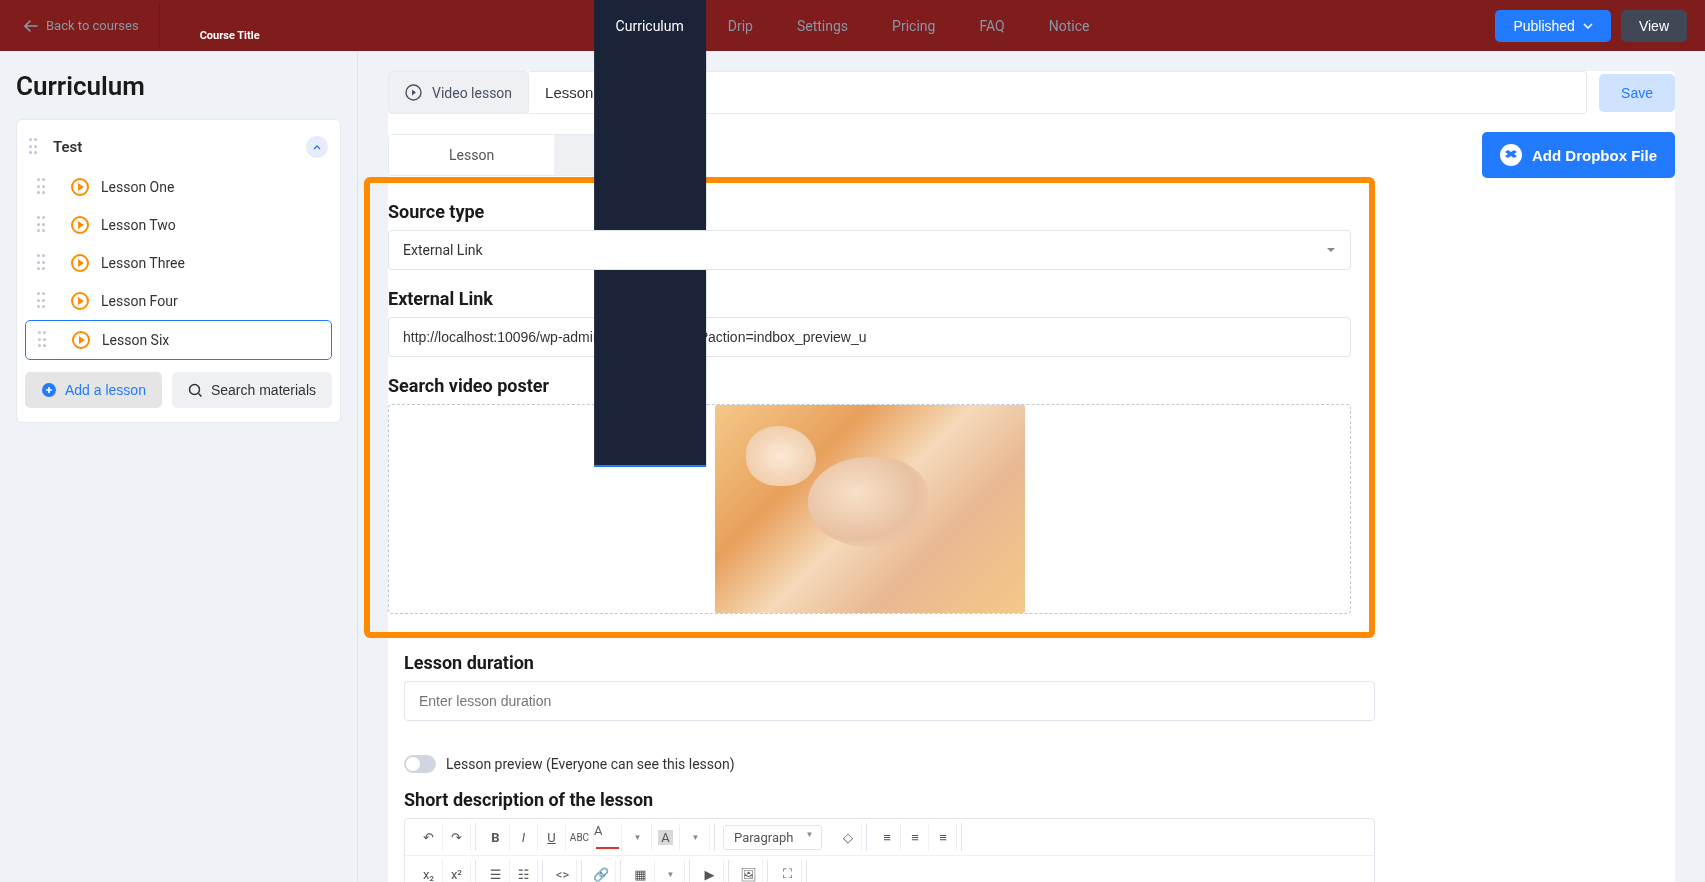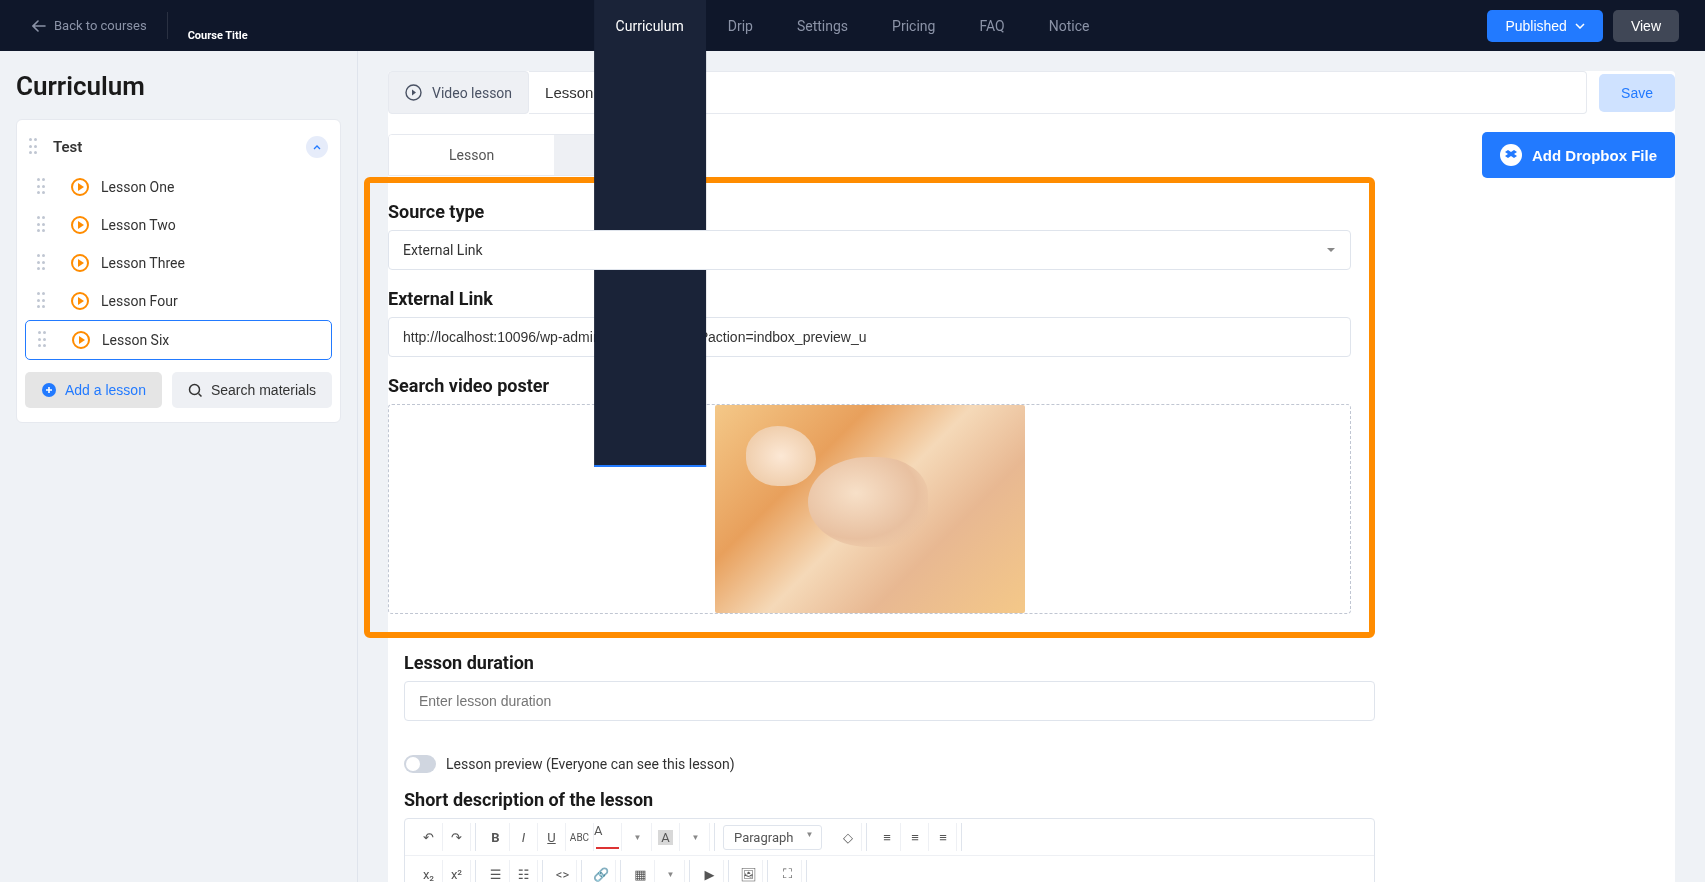--- a/index.html
+++ b/index.html
@@ -1,18 +1,18 @@
 <!DOCTYPE html>
 <html><head>
   <meta charset="utf-8">
   <style>
     * { margin: 0; padding: 0; box-sizing: border-box; }
     body { font-family: -apple-system, BlinkMacSystemFont, "Segoe UI", Roboto, sans-serif; background: #eff2f6; color: #333; width: 1705px; height: 882px; overflow: hidden; }
     
-    .top-bar { background: #0f172a; height: 51px; display: flex; align-items: center; padding: 12px; }
+    .top-bar { background: #7f1d1d; height: 51px; display: flex; align-items: center; padding: 4px; gap: 20px; }
     .back-link { display: flex; align-items: center; gap: 8px; color: #8b93a7; font-size: 13px; padding: 0 20px; cursor: pointer; border-right: 1px solid #2a3142; height: 100%; }
     .course-title-hdr { color: #fff; font-size: 11px; font-weight: 700; padding: 0 20px; margin-top: 20px; }
     .nav-tabs { display: flex; margin-left: auto; margin-right: 20px; height: 100%; position: absolute; left: 50%; transform: translateX(-50%); }
     .nav-tab { color: #8b93a7; font-size: 14px; padding: 0 22px; display: flex; align-items: center; cursor: pointer; position: relative; }
     .nav-tab.active { color: #fff; background: #1a2338; }
     .nav-tab.active::after { content: ''; position: absolute; bottom: 0; left: 0; right: 0; height: 2px; background: #227aff; }
     .nav-actions { margin-left: auto; display: flex; gap: 10px; padding: 0 14px; }
     .btn-published { background: #227aff; color: #fff; border: none; padding: 8px 18px; border-radius: 5px; font-size: 14px; display: flex; align-items: center; gap: 8px; cursor: pointer; }
     .btn-view { background: #404756; color: #fff; border: none; padding: 8px 18px; border-radius: 5px; font-size: 14px; cursor: pointer; }
 

